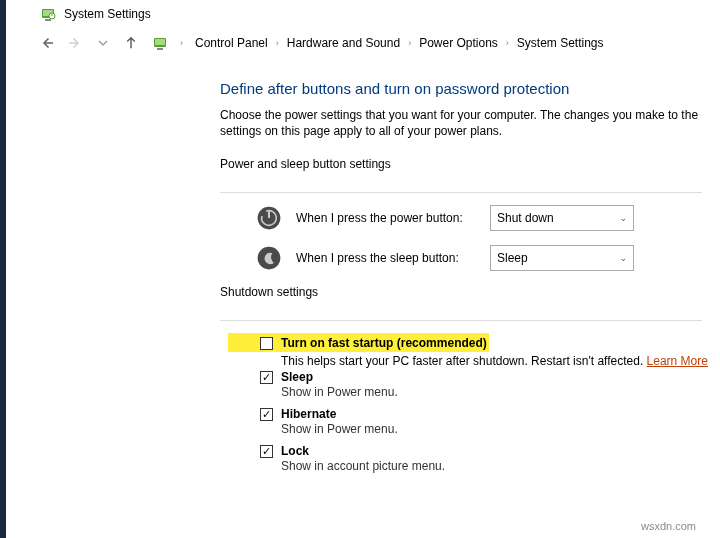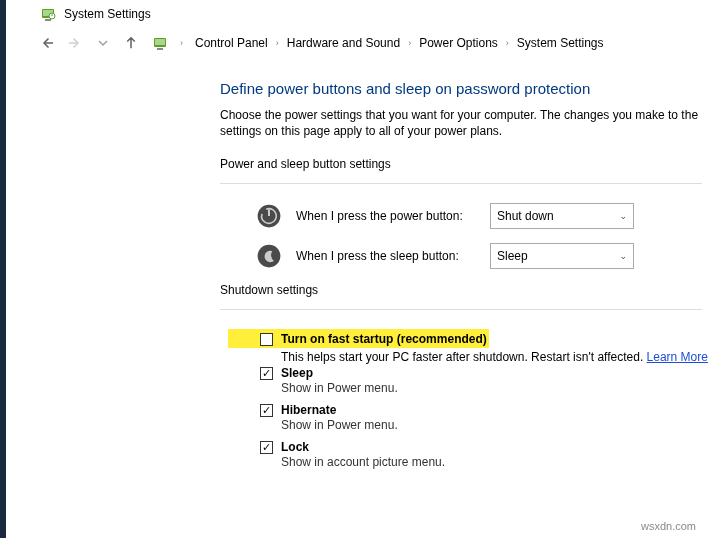--- a/index.html
+++ b/index.html
@@ -9,36 +9,36 @@
     .titlebar svg { margin-right: 8px; }
     .navbar { display: flex; align-items: center; padding: 4px 10px 8px 36px; gap: 6px; }
     .nav-ico { width: 22px; height: 22px; display: inline-flex; align-items: center; justify-content: center; color: #606060; }
     .nav-ico.disabled { color: #bfbfbf; }
     .breadcrumb { display: flex; align-items: center; font-size: 12px; color: #000; gap: 2px; }
     .bc-sep { color: #7a7a7a; padding: 0 4px; font-size: 9px; }
     .bc-item { padding: 2px 2px; }
     .content { padding: 18px 0 0 220px; }
     .heading { color: #003a80; font-size: 15px; font-weight: 400; margin-bottom: 10px; padding-right: 20px; }
     .subtext { font-size: 12px; color: #000000; line-height: 1.35; margin-bottom: 18px; padding-right: 6px; }
-    .section-label { font-size: 12px; color: #000; border-bottom: 1px solid #ddd; padding-bottom: 12px; margin-bottom: 19px; margin-right: 18px; }
+    .section-label { font-size: 12px; color: #000; border-bottom: 1px solid #ddd; padding-bottom: 21px; margin-bottom: 12px; margin-right: 18px; }
     .power-row { display: flex; align-items: center; margin: 0 0 14px 36px; gap: 14px; }
     .power-ico { width: 26px; height: 26px; }
     .power-label { font-size: 12px; width: 180px; }
     .dropdown { width: 144px; height: 26px; border: 1px solid #aaa; background: #fff; font-size: 12px; padding: 0 6px; display: flex; align-items: center; justify-content: space-between; }
     .chev { font-size: 9px; color: #555; }
     .shutdown-settings { margin-top: 8px; }
     .highlight { background: #ffef3b; display: inline-block; padding: 1px 2px 2px 32px; margin-left: 8px; }
     .chk-row { display: flex; align-items: flex-start; margin: 2px 0 0 40px; gap: 8px; font-size: 12px; }
     .chk-row.hl { margin-left: 0; }
     .chk { width: 13px; height: 13px; border: 1px solid #333; background: #fff; display: inline-flex; align-items: center; justify-content: center; flex-shrink: 0; margin-top: 1px; }
     .chk.checked::after { content: "✓"; font-size: 11px; line-height: 1; color: #000; }
     .chk-label { font-weight: 700; }
     .chk-sub { font-size: 12px; margin: 1px 0 8px 61px; color: #333; }
     .hl-sub { margin-left: 61px; font-size: 12px; }
-    .link { color: #1d4ed8; text-decoration: underline; cursor: pointer; }
+    .link { color: #c2410c; text-decoration: underline; cursor: pointer; }
     .watermark { position: absolute; right: 24px; bottom: 6px; font-size: 11px; color: #8a8a8a; }
     .pc-icon { width: 16px; height: 16px; }
   </style>
 </head>
 <body>
 
 <div class="leftbar"></div>
 
 <div class="titlebar">
   <svg class="pc-icon" viewBox="0 0 16 16">
@@ -85,21 +85,21 @@
     <span class="bc-sep">›</span>
     <span class="bc-item">Hardware and Sound</span>
     <span class="bc-sep">›</span>
     <span class="bc-item">Power Options</span>
     <span class="bc-sep">›</span>
     <span class="bc-item">System Settings</span>
   </div>
 </div>
 
 <div class="content">
-  <div class="heading">Define power buttons and sleep on password protection</div>
+  <div class="heading">Define after buttons and turn on password protection</div>
   <div class="subtext">Choose the power settings that you want for your computer. The changes you make to the settings on this page apply to all of your power plans.</div>
 
   <div class="section-label">Power and sleep button settings</div>
 
   <div class="power-row">
     <svg class="power-ico" viewBox="0 0 32 32">
       <circle cx="16" cy="16" r="14" fill="#4a4a4a"></circle>
       <circle cx="16" cy="16" r="9" fill="none" stroke="#ccc" stroke-width="2" stroke-dasharray="40 8" transform="rotate(-60 16 16)"></circle>
       <line x1="16" y1="8" x2="16" y2="16" stroke="#ccc" stroke-width="2.5"></line>
     </svg>

